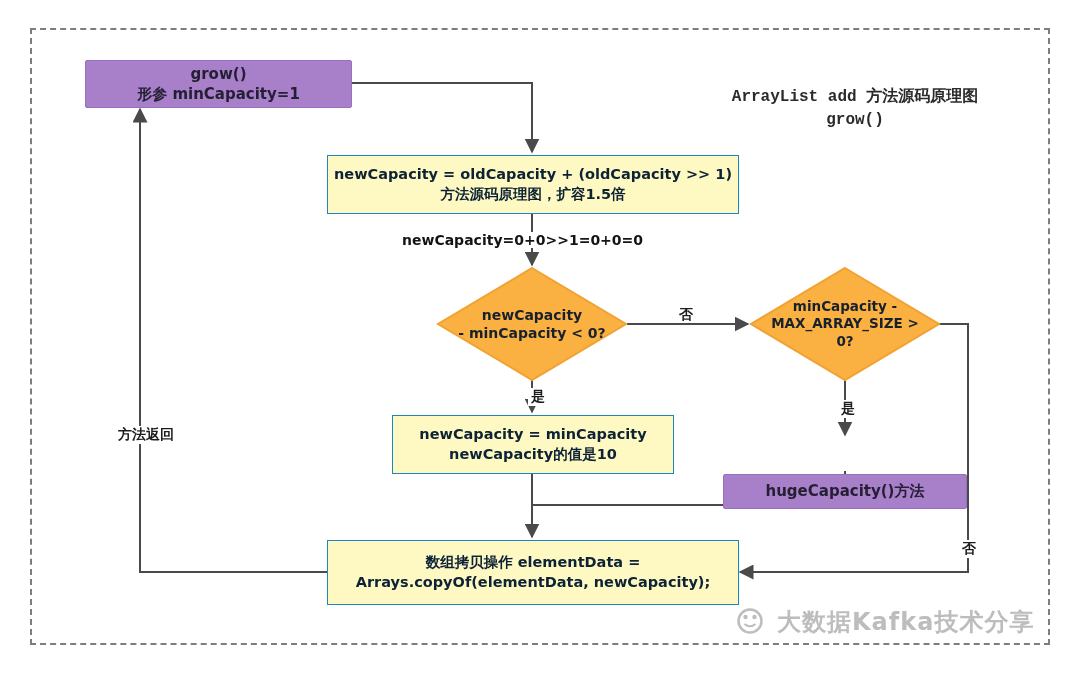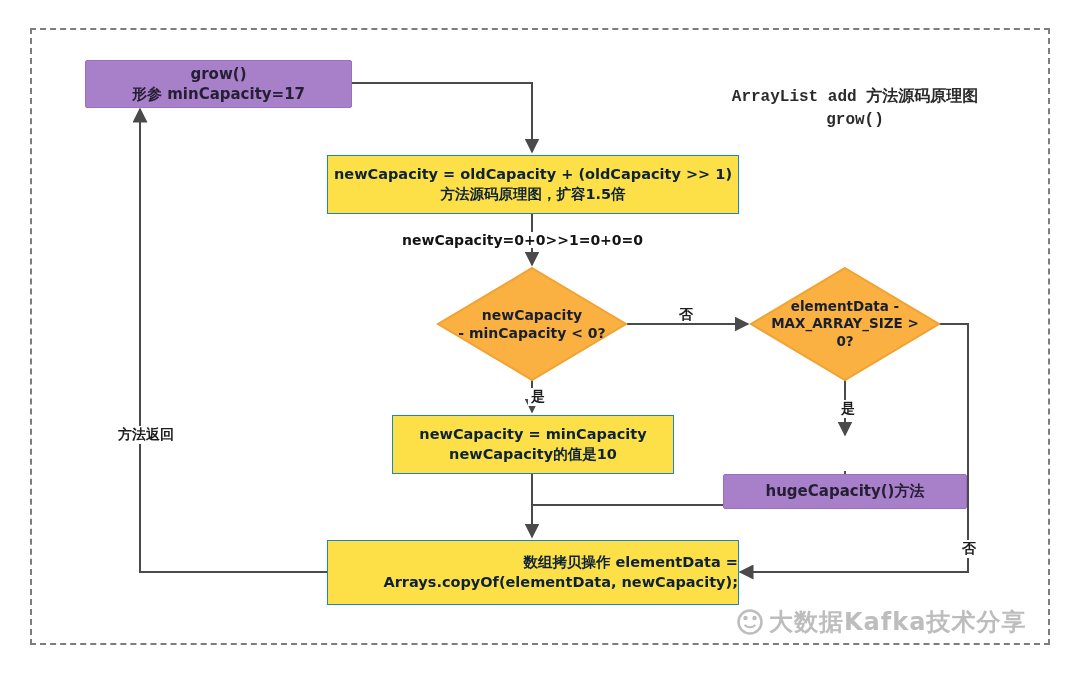--- a/index.html
+++ b/index.html
@@ -10,26 +10,26 @@
   .dashed-frame{
     position:absolute;left:30px;top:28px;width:1016px;height:613px;
     border:2px dashed #7d7d7d;pointer-events:none;
   }
   svg.connectors{position:absolute;left:0;top:0;width:1080px;height:673px;}
   .node{
     position:absolute;display:flex;flex-direction:column;align-items:center;justify-content:center;
     text-align:center;font-weight:bold;color:#152238;line-height:1.35;
   }
   .purple{background:#a87fc9;border:1px solid #9a6fc0;color:#241f33;}
-  .blue{background:#fde047;border:1px solid #1b86c0;color:#0d2235;}
+  .blue{background:#fef9c3;border:1px solid #1b86c0;color:#0d2235;}
   .node-grow{left:85px;top:60px;width:265px;height:46px;font-size:15px;border-radius:2px;}
   .node-calc{left:327px;top:155px;width:410px;height:57px;font-size:14.5px;}
   .node-assign{left:392px;top:415px;width:280px;height:57px;font-size:14.5px;}
   .node-huge{left:723px;top:438px;width:242px;height:33px;font-size:15px;border-radius:2px;margin-top:36px;}
-  .node-copy{left:327px;top:540px;width:410px;height:63px;font-size:14.5px;align-items:flex-end;}
+  .node-copy{left:327px;top:540px;width:410px;height:63px;font-size:14.5px;}
   .diamond-text{
     position:absolute;display:flex;flex-direction:column;align-items:center;justify-content:center;
     text-align:center;font-weight:bold;color:#17212e;line-height:1.3;
   }
   .dt-left{left:442px;top:286px;width:180px;height:76px;font-size:14px;}
   .dt-right{left:755px;top:284px;width:180px;height:80px;font-size:13.5px;}
   .title-block{
     position:absolute;left:690px;top:86px;width:330px;text-align:center;
     font-weight:bold;font-size:16px;color:#2b2b2b;line-height:1.45;font-family:Liberation Mono, monospace;
   }
@@ -40,21 +40,21 @@
   .calc-label{
     position:absolute;left:402px;top:232px;width:260px;
     font-weight:bold;font-size:14px;color:#141414;background:#ffffff;
   }
   .lbl-no-mid{left:676px;top:306px;background:transparent;}
   .lbl-yes-left{left:528px;top:388px;}
   .lbl-yes-right{left:838px;top:400px;}
   .lbl-no-right{left:959px;top:540px;}
   .lbl-return{left:109px;top:426px;width:68px;}
   .watermark{
-    position:absolute;left:735px;top:606px;display:flex;align-items:center;gap:4px;
+    position:absolute;left:735px;top:606px;display:flex;align-items:flex-start;gap:12px;
     color:#bdbdbd;font-size:24px;font-weight:bold;letter-spacing:1px;
   }
 </style>
 </head>
 <body>
 
 <div id="canvas">
 
   <div class="dashed-frame"></div>
 
@@ -79,37 +79,37 @@
     <polygon points="845,268 939,324 845,380 751,324" fill="#fbb042" stroke="#f0a232" stroke-width="2"></polygon>
   </svg>
 
   <div class="title-block">
     <div>ArrayList add 方法源码原理图</div>
     <div>grow()</div>
   </div>
 
   <div class="node purple node-grow">
     <div>grow()</div>
-    <div>形参 minCapacity=17</div>
+    <div>形参 minCapacity=1</div>
   </div>
 
   <div class="node blue node-calc">
     <div>newCapacity = oldCapacity + (oldCapacity &gt;&gt; 1)</div>
     <div>方法源码原理图，扩容1.5倍</div>
   </div>
 
   <div class="calc-label">newCapacity=0+0&gt;&gt;1=0+0=0</div>
 
   <div class="diamond-text dt-left">
     <div>newCapacity</div>
     <div>- minCapacity &lt; 0?</div>
   </div>
 
   <div class="diamond-text dt-right">
-    <div>elementData -</div>
+    <div>minCapacity -</div>
     <div>MAX_ARRAY_SIZE &gt;</div>
     <div>0?</div>
   </div>
 
   <div class="node blue node-assign">
     <div>newCapacity = minCapacity</div>
     <div>newCapacity的值是10</div>
   </div>
 
   <div class="node purple node-huge">

